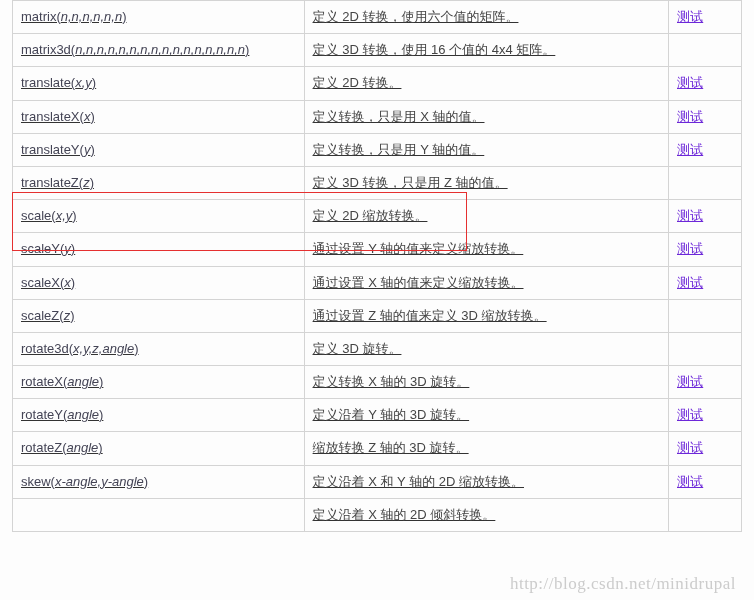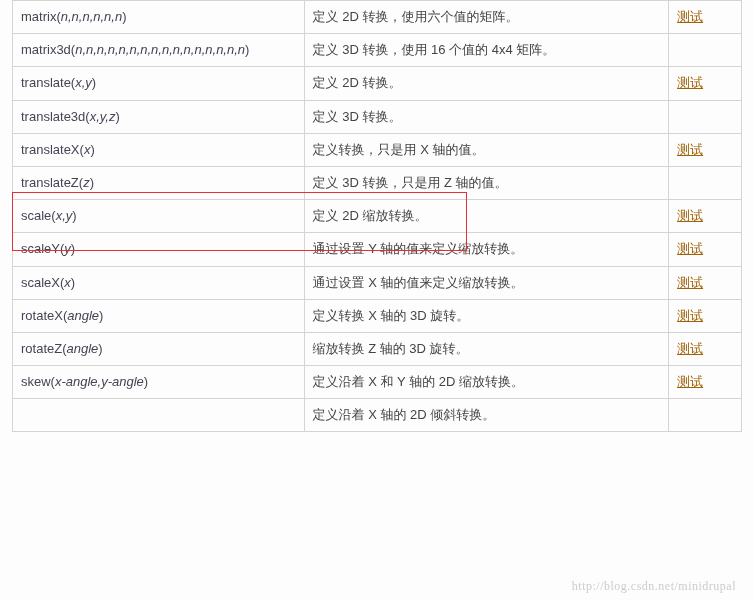--- a/index.html
+++ b/index.html
@@ -9,54 +9,55 @@
     font-family: Arial, "Microsoft YaHei", sans-serif;
     font-size: 13px;
     color: #333;
   }
   .page {
     width: 754px;
     height: 600px;
     box-sizing: border-box;
     padding: 0 12px 12px 12px;
     position: relative;
+    text-decoration: underline;
   }
   table {
     width: 100%;
     border-collapse: collapse;
     table-layout: fixed;
   }
   td {
     border: 1px solid #d4d4d4;
     padding: 7px 8px;
     vertical-align: middle;
     line-height: 1.4;
     color: #444;
   }
   col.c1 { width: 40%; }
   col.c2 { width: 50%; }
   col.c3 { width: 10%; }
   .fn {
     color: #445;
   }
   .try-link {
-    color: #a16207;
+    color: #6d28d9;
     text-decoration: underline;
     cursor: pointer;
   }
   .highlight-box {
     position: absolute;
     border: 1px solid #e53030;
     pointer-events: none;
   }
   .watermark {
     position: absolute;
     right: 18px;
     bottom: 6px;
-    font-size: 12px;
+    font-size: 17px;
     color: #cccccc;
     font-family: Georgia, serif;
     letter-spacing: 0.5px;
     pointer-events: none;
   }
 </style>
 </head>
 <body>
 
 <div class="page">
@@ -76,27 +77,27 @@
           <td><span class="fn">matrix3d(<i>n,n,n,n,n,n,n,n,n,n,n,n,n,n,n,n</i>)</span></td>
           <td>定义 3D 转换，使用 16 个值的 4x4 矩阵。</td>
           <td></td>
         </tr>
         <tr>
           <td><span class="fn">translate(<i>x,y</i>)</span></td>
           <td>定义 2D 转换。</td>
           <td><span class="try-link">测试</span></td>
         </tr>
         <tr>
-          <td><span class="fn">translate3d(<i>x,y,z</i>)</span></td>
-          <td>定义 3D 转换。</td>
-          <td></td>
+          <td><span class="fn">translateX(<i>x</i>)</span></td>
+          <td>定义转换，只是用 X 轴的值。</td>
+          <td><span class="try-link">测试</span></td>
         </tr>
         <tr>
-          <td><span class="fn">translateX(<i>x</i>)</span></td>
-          <td>定义转换，只是用 X 轴的值。</td>
+          <td><span class="fn">translateY(<i>y</i>)</span></td>
+          <td>定义转换，只是用 Y 轴的值。</td>
           <td><span class="try-link">测试</span></td>
         </tr>
         <tr>
           <td><span class="fn">translateZ(<i>z</i>)</span></td>
           <td>定义 3D 转换，只是用 Z 轴的值。</td>
           <td></td>
         </tr>
         <tr>
           <td><span class="fn">scale(<i>x,y</i>)</span></td>
           <td>定义 2D 缩放转换。</td>
@@ -106,22 +107,37 @@
           <td><span class="fn">scaleY(<i>y</i>)</span></td>
           <td>通过设置 Y 轴的值来定义缩放转换。</td>
           <td><span class="try-link">测试</span></td>
         </tr>
         <tr>
           <td><span class="fn">scaleX(<i>x</i>)</span></td>
           <td>通过设置 X 轴的值来定义缩放转换。</td>
           <td><span class="try-link">测试</span></td>
         </tr>
         <tr>
+          <td><span class="fn">scaleZ(<i>z</i>)</span></td>
+          <td>通过设置 Z 轴的值来定义 3D 缩放转换。</td>
+          <td></td>
+        </tr>
+        <tr>
+          <td><span class="fn">rotate3d(<i>x,y,z,angle</i>)</span></td>
+          <td>定义 3D 旋转。</td>
+          <td></td>
+        </tr>
+        <tr>
           <td><span class="fn">rotateX(<i>angle</i>)</span></td>
           <td>定义转换 X 轴的 3D 旋转。</td>
+          <td><span class="try-link">测试</span></td>
+        </tr>
+        <tr>
+          <td><span class="fn">rotateY(<i>angle</i>)</span></td>
+          <td>定义沿着 Y 轴的 3D 旋转。</td>
           <td><span class="try-link">测试</span></td>
         </tr>
         <tr>
           <td><span class="fn">rotateZ(<i>angle</i>)</span></td>
           <td>缩放转换 Z 轴的 3D 旋转。</td>
           <td><span class="try-link">测试</span></td>
         </tr>
         <tr>
           <td><span class="fn">skew(<i>x-angle,y-angle</i>)</span></td>
           <td>定义沿着 X 和 Y 轴的 2D 缩放转换。</td>

